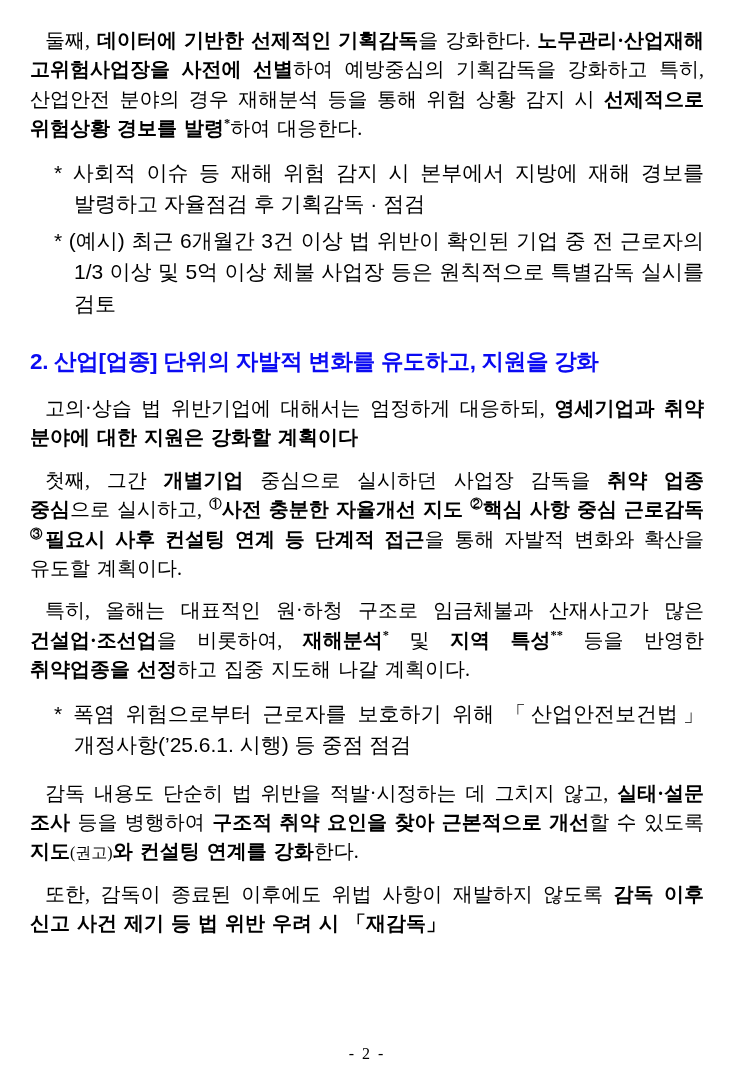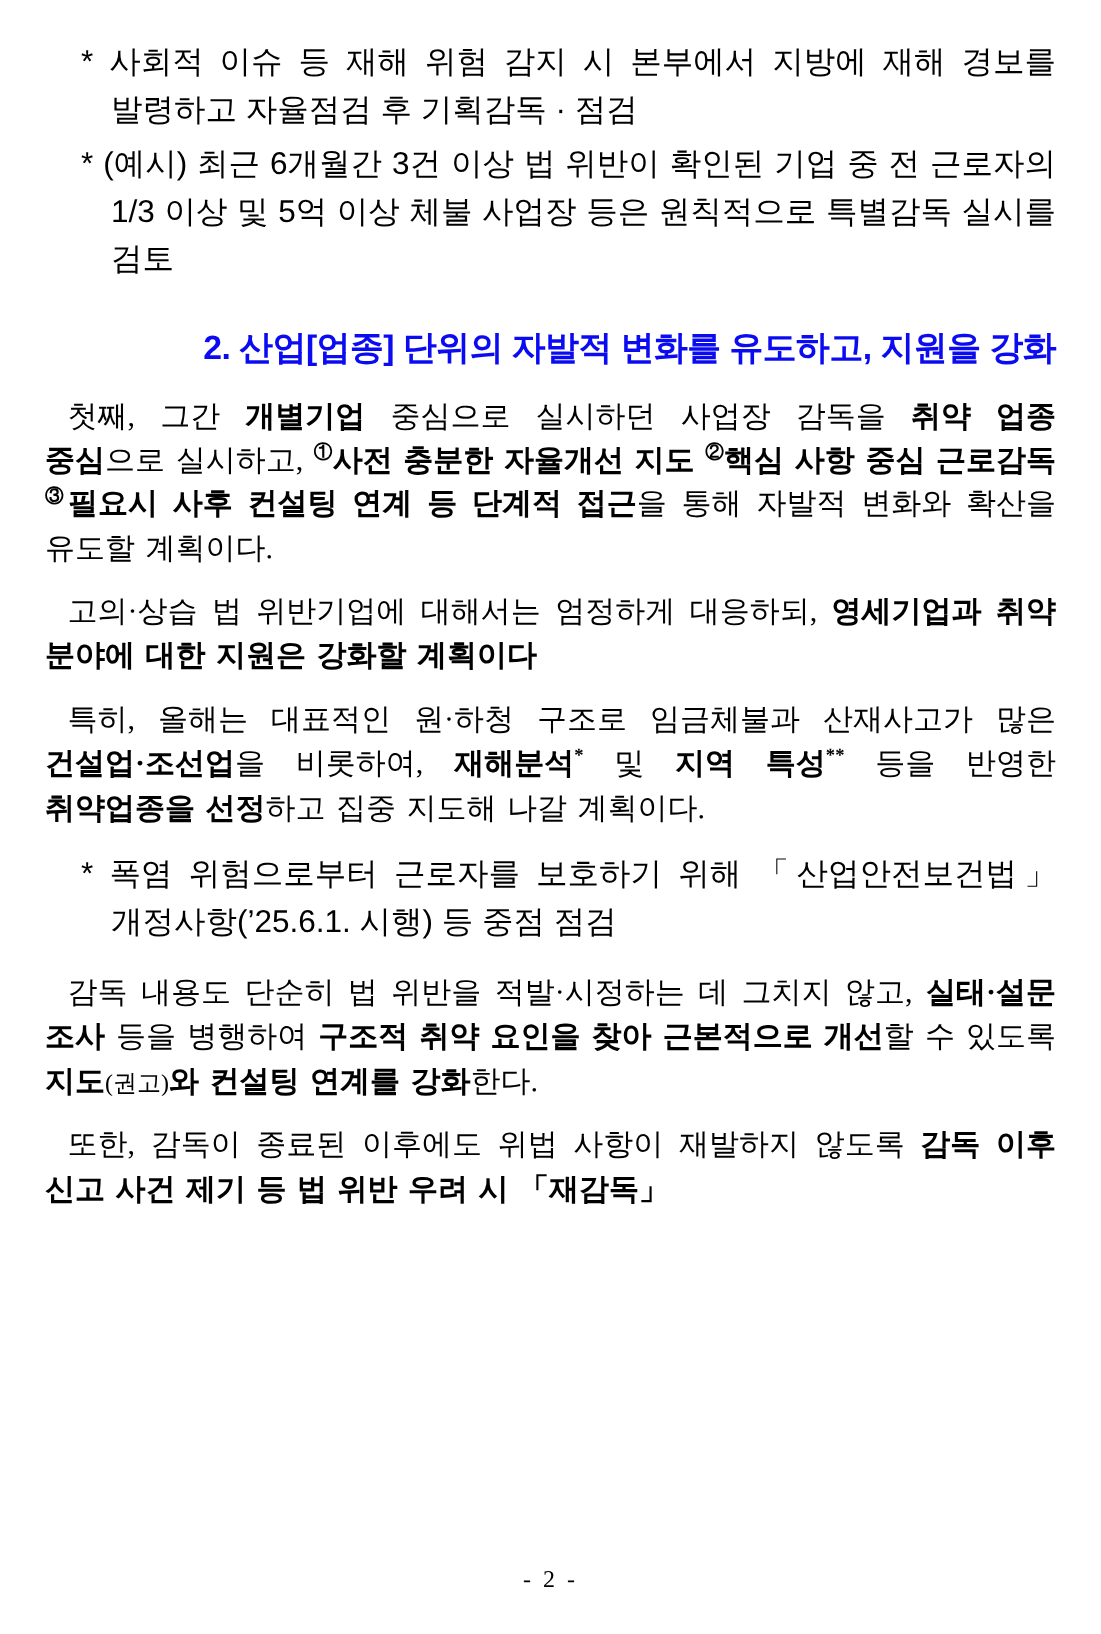--- a/index.html
+++ b/index.html
@@ -27,37 +27,37 @@
     padding-left:44px; text-indent:-20px;
     text-align:justify; word-break:keep-all;
   }
   .fn + .para { margin-top:18px; }
   .para + .fn { margin-top:3px; }
   .heading {
     font-family:"Liberation Sans","DejaVu Sans",sans-serif;
     font-size:22.5px; font-weight:bold; color:var(--heading-blue);
     margin:27px 0 17px; text-indent:0; letter-spacing:-0.3px;
     word-break:keep-all;
-    text-align:right;
   }
   .pagenum {
     position:absolute; left:0; bottom:26px; width:100%;
     text-align:center; font-size:16px; letter-spacing:2px;
     font-family:"Liberation Serif","DejaVu Serif",serif;
   }
 </style>
 </head>
 <body>
 
 <div class="page">
   <main>
+      <p class="para"><span>둘째, </span><span class="b">데이터에 기반한 선제적인 기획감독</span><span>을 강화한다. </span><span class="b">노무관리·산업재해 고위험사업장을 사전에 선별</span><span>하여 예방중심의 기획감독을 강화하고 특히, 산업안전 분야의 경우 재해분석 등을 통해 위험 상황 감지 시 </span><span class="b">선제적으로 위험상황 경보를 발령</span><sup class="b">*</sup><span>하여 대응한다.</span></p>
       <div class="fn"><span>* 사회적 이슈 등 재해 위험 감지 시 본부에서 지방에 재해 경보를 발령하고 자율점검 후 기획감독 · 점검</span></div>
       <div class="fn"><span>* (예시) 최근 6개월간 3건 이상 법 위반이 확인된 기업 중 전 근로자의 1/3 이상 및 5억 이상 체불 사업장 등은 원칙적으로 특별감독 실시를 검토</span></div>
       <h2 class="heading"><span>2. 산업[업종] 단위의 자발적 변화를 유도하고, 지원을 강화</span></h2>
+      <p class="para"><span>고의·상습 법 위반기업에 대해서는 엄정하게 대응하되, </span><span class="b">영세기업과 취약 분야에 대한 지원은 강화할 계획이다</span></p>
       <p class="para"><span>첫째, 그간 </span><span class="b">개별기업</span><span> 중심으로 실시하던 사업장 감독을 </span><span class="b">취약 업종 중심</span><span>으로 실시하고, </span><sup class="b">①</sup><span class="b">사전 충분한 자율개선 지도 </span><sup class="b">②</sup><span class="b">핵심 사항 중심 근로감독 </span><sup class="b">③</sup><span class="b">필요시 사후 컨설팅 연계 등 단계적 접근</span><span>을 통해 자발적 변화와 확산을 유도할 계획이다.</span></p>
-      <p class="para"><span>고의·상습 법 위반기업에 대해서는 엄정하게 대응하되, </span><span class="b">영세기업과 취약 분야에 대한 지원은 강화할 계획이다</span></p>
       <p class="para"><span>특히, 올해는 대표적인 원·하청 구조로 임금체불과 산재사고가 많은 </span><span class="b">건설업·조선업</span><span>을 비롯하여, </span><span class="b">재해분석</span><sup class="b">*</sup><span> 및 </span><span class="b">지역 특성</span><sup class="b">**</sup><span> 등을 반영한 </span><span class="b">취약업종을 선정</span><span>하고 집중 지도해 나갈 계획이다.</span></p>
       <div class="fn"><span>* 폭염 위험으로부터 근로자를 보호하기 위해 「산업안전보건법」 개정사항(’25.6.1. 시행) 등 중점 점검</span></div>
       <p class="para"><span>감독 내용도 단순히 법 위반을 적발·시정하는 데 그치지 않고, </span><span class="b">실태·설문 조사</span><span> 등을 병행하여 </span><span class="b">구조적 취약 요인을 찾아 근본적으로 개선</span><span>할 수 있도록 </span><span class="b">지도</span><span class="small">(권고)</span><span class="b">와 컨설팅 연계를 강화</span><span>한다.</span></p>
       <p class="para"><span>또한, 감독이 종료된 이후에도 위법 사항이 재발하지 않도록 </span><span class="b">감독 이후 신고 사건 제기 등 법 위반 우려 시 「재감독」</span></p>
     </main>
   <div class="pagenum">- 2 -</div>
 </div>
 
 </body></html>

